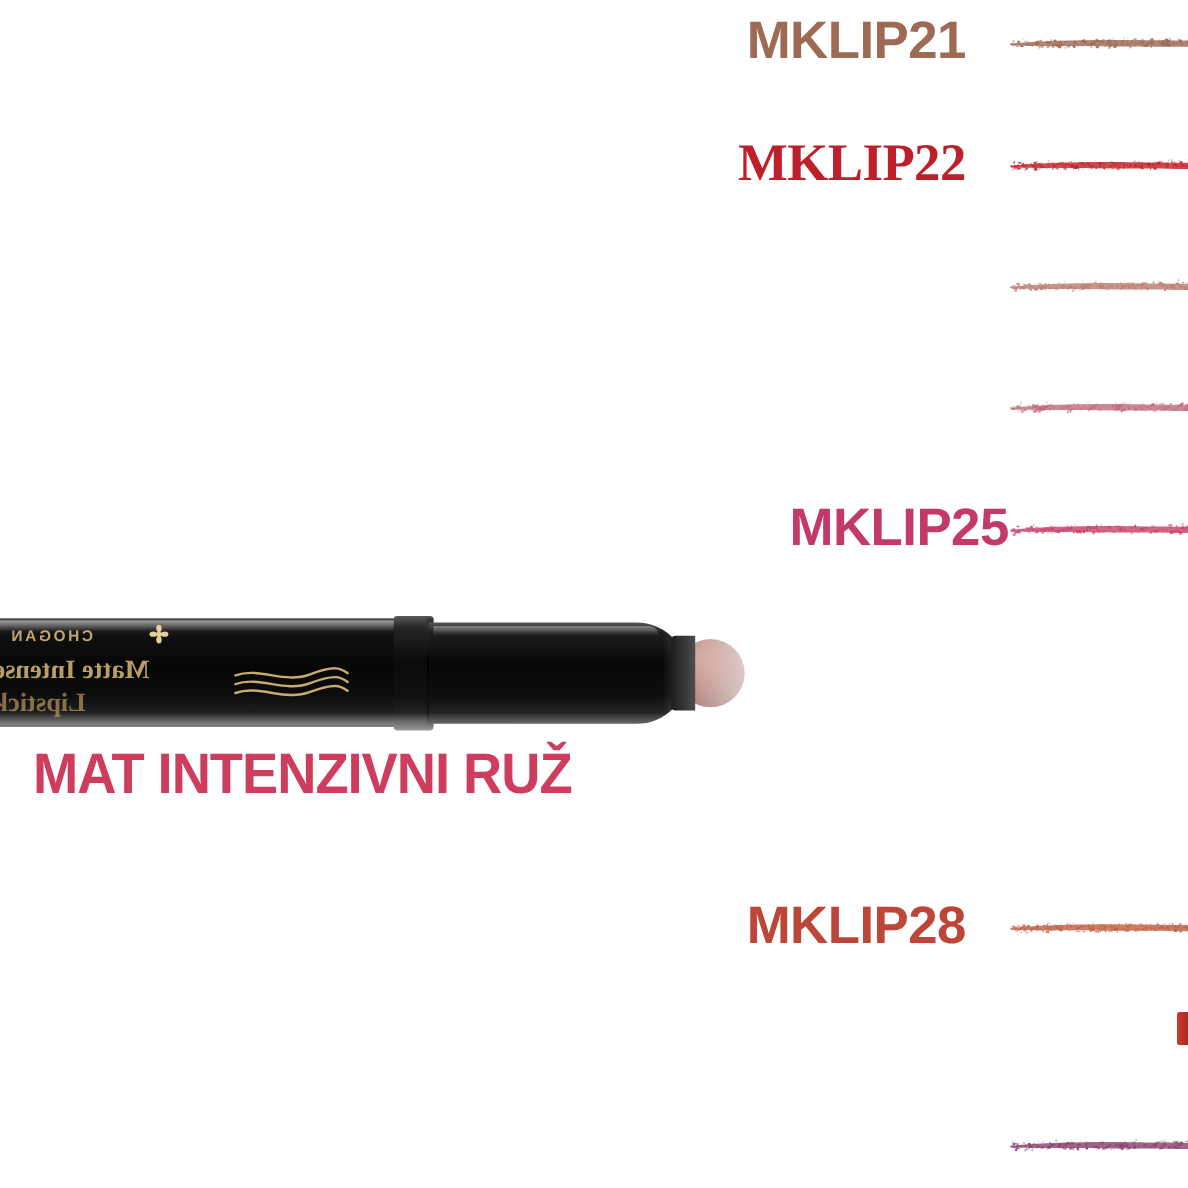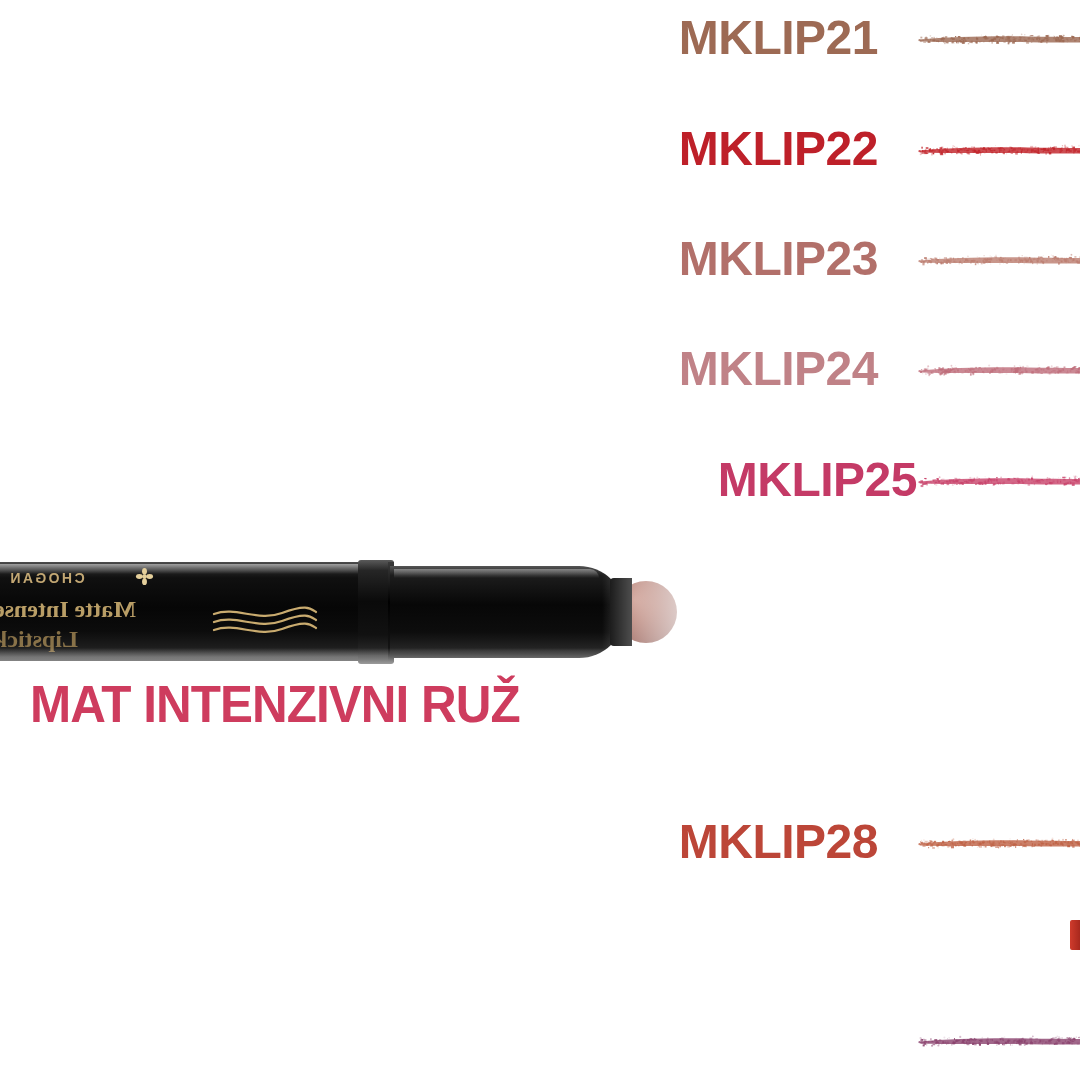--- a/index.html
+++ b/index.html
@@ -548,21 +548,21 @@
             <circle cx="129.93" cy="15.15" r="0.45" fill="#9d6a54" opacity="0.30"></circle>
             <circle cx="73.53" cy="11.31" r="0.56" fill="#9d6a54" opacity="0.15"></circle>
             <circle cx="106.76" cy="9.71" r="0.71" fill="#9d6a54" opacity="0.26"></circle>
             <circle cx="65.83" cy="16.89" r="0.81" fill="#9d6a54" opacity="0.25"></circle>
             <circle cx="1.5" cy="15.2" r="1.1" fill="#9d6a54" opacity="0.8"></circle>
           </g>
         </svg>
       </div>
     </div>
     <div class="swatch-row" style="top: 117px;">
-      <div class="shade-label" style="color: rgb(190, 32, 41);">MKLIP22</div>
+      <div class="shade-label" style="color: rgb(190, 32, 41); font-family: Liberation Serif, serif;">MKLIP22</div>
       <div class="stroke-wrap">
         <svg viewBox="0 0 200 26" preserveAspectRatio="none">
           <g>
             <path d="M2 14.6 C 30 11.6, 70 11.0, 110 11.4 C 150 11.8, 185 12.2, 200 12.0 L200 17.6 C 185 17.8, 150 17.6, 110 17.2 C 70 16.8, 30 17.2, 2 16.4 Z" fill="#c2262c" opacity="0.82"></path>
             <rect x="12.51" y="15.00" width="2.15" height="1.27" fill="#c2262c" opacity="0.64"></rect>
             <rect x="59.90" y="13.73" width="1.98" height="2.02" fill="#c2262c" opacity="0.96"></rect>
             <rect x="149.47" y="12.11" width="1.52" height="1.76" fill="#c2262c" opacity="0.33"></rect>
             <rect x="149.20" y="13.22" width="1.57" height="1.08" fill="#c2262c" opacity="0.39"></rect>
             <rect x="125.09" y="12.39" width="2.94" height="2.38" fill="#c2262c" opacity="0.68"></rect>
             <rect x="143.16" y="11.60" width="1.61" height="0.87" fill="#c2262c" opacity="0.74"></rect>
@@ -859,21 +859,20 @@
             <circle cx="2.72" cy="18.35" r="1.01" fill="#c2262c" opacity="0.27"></circle>
             <circle cx="130.67" cy="11.97" r="0.78" fill="#c2262c" opacity="0.39"></circle>
             <circle cx="45.14" cy="14.15" r="0.55" fill="#c2262c" opacity="0.38"></circle>
             <circle cx="147.01" cy="9.56" r="1.00" fill="#c2262c" opacity="0.30"></circle>
             <circle cx="1.5" cy="15.2" r="1.1" fill="#c2262c" opacity="0.8"></circle>
           </g>
         </svg>
       </div>
     </div>
     <div class="swatch-row" style="top: 227px;">
-      <div class="shade-label" style="color: rgb(178, 112, 106);">MKLIP23</div>
       <div class="stroke-wrap">
         <svg viewBox="0 0 200 26" preserveAspectRatio="none">
           <g>
             <path d="M2 14.6 C 30 11.6, 70 11.0, 110 11.4 C 150 11.8, 185 12.2, 200 12.0 L200 17.6 C 185 17.8, 150 17.6, 110 17.2 C 70 16.8, 30 17.2, 2 16.4 Z" fill="#bd7f72" opacity="0.82"></path>
             <rect x="178.02" y="15.01" width="2.02" height="1.38" fill="#bd7f72" opacity="0.31"></rect>
             <rect x="32.61" y="13.73" width="0.98" height="2.05" fill="#bd7f72" opacity="0.66"></rect>
             <rect x="171.37" y="13.69" width="2.59" height="1.50" fill="#bd7f72" opacity="0.45"></rect>
             <rect x="66.29" y="14.90" width="2.83" height="2.13" fill="#bd7f72" opacity="0.62"></rect>
             <rect x="179.38" y="16.06" width="2.53" height="0.95" fill="#bd7f72" opacity="0.71"></rect>
             <rect x="180.64" y="14.89" width="2.46" height="2.15" fill="#bd7f72" opacity="0.95"></rect>
@@ -1170,21 +1169,20 @@
             <circle cx="73.51" cy="10.98" r="0.77" fill="#bd7f72" opacity="0.24"></circle>
             <circle cx="187.81" cy="12.64" r="0.99" fill="#bd7f72" opacity="0.33"></circle>
             <circle cx="181.52" cy="17.00" r="0.38" fill="#bd7f72" opacity="0.19"></circle>
             <circle cx="30.19" cy="12.83" r="0.38" fill="#bd7f72" opacity="0.36"></circle>
             <circle cx="1.5" cy="15.2" r="1.1" fill="#bd7f72" opacity="0.8"></circle>
           </g>
         </svg>
       </div>
     </div>
     <div class="swatch-row" style="top: 337px;">
-      <div class="shade-label" style="color: rgb(192, 130, 135);">MKLIP24</div>
       <div class="stroke-wrap">
         <svg viewBox="0 0 200 26" preserveAspectRatio="none">
           <g>
             <path d="M2 14.6 C 30 11.6, 70 11.0, 110 11.4 C 150 11.8, 185 12.2, 200 12.0 L200 17.6 C 185 17.8, 150 17.6, 110 17.2 C 70 16.8, 30 17.2, 2 16.4 Z" fill="#c06f7c" opacity="0.82"></path>
             <rect x="145.53" y="10.46" width="1.89" height="1.50" fill="#c06f7c" opacity="0.68"></rect>
             <rect x="5.31" y="13.84" width="2.38" height="2.08" fill="#c06f7c" opacity="0.36"></rect>
             <rect x="193.26" y="15.97" width="1.25" height="1.24" fill="#c06f7c" opacity="0.57"></rect>
             <rect x="181.38" y="15.50" width="1.69" height="1.39" fill="#c06f7c" opacity="0.85"></rect>
             <rect x="35.67" y="14.64" width="2.12" height="1.32" fill="#c06f7c" opacity="0.74"></rect>
             <rect x="20.12" y="13.49" width="0.92" height="1.64" fill="#c06f7c" opacity="0.47"></rect>

